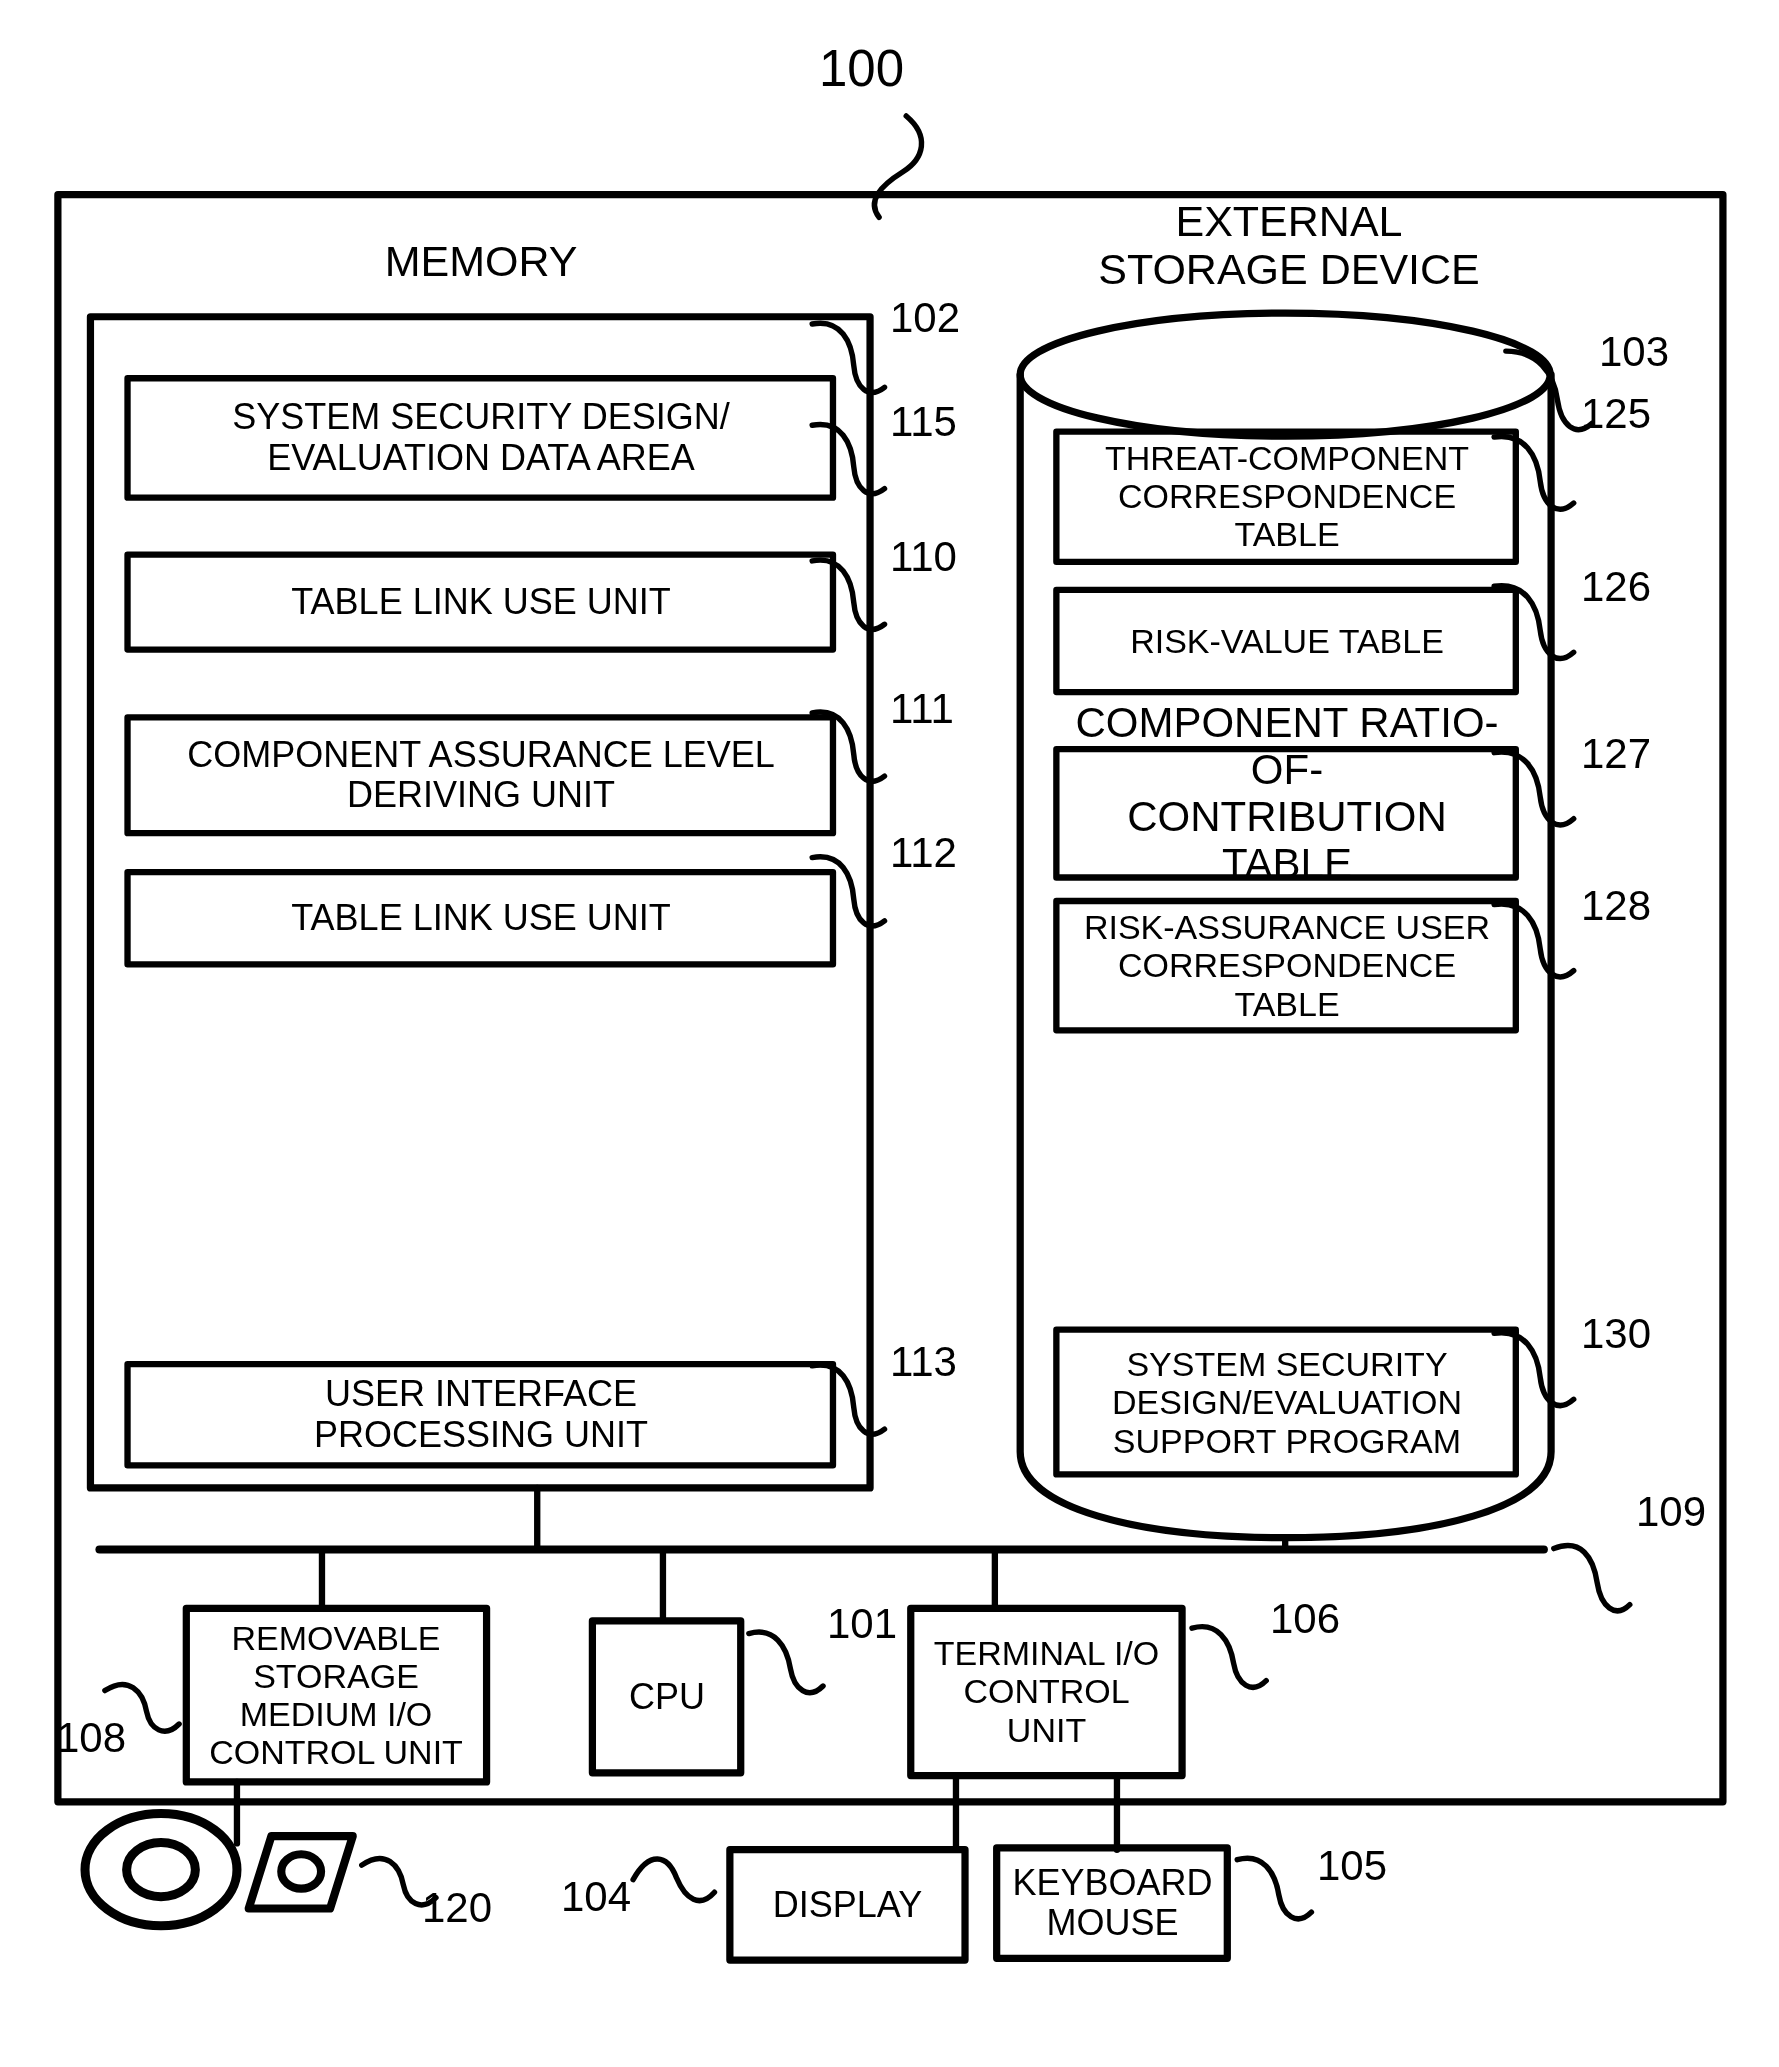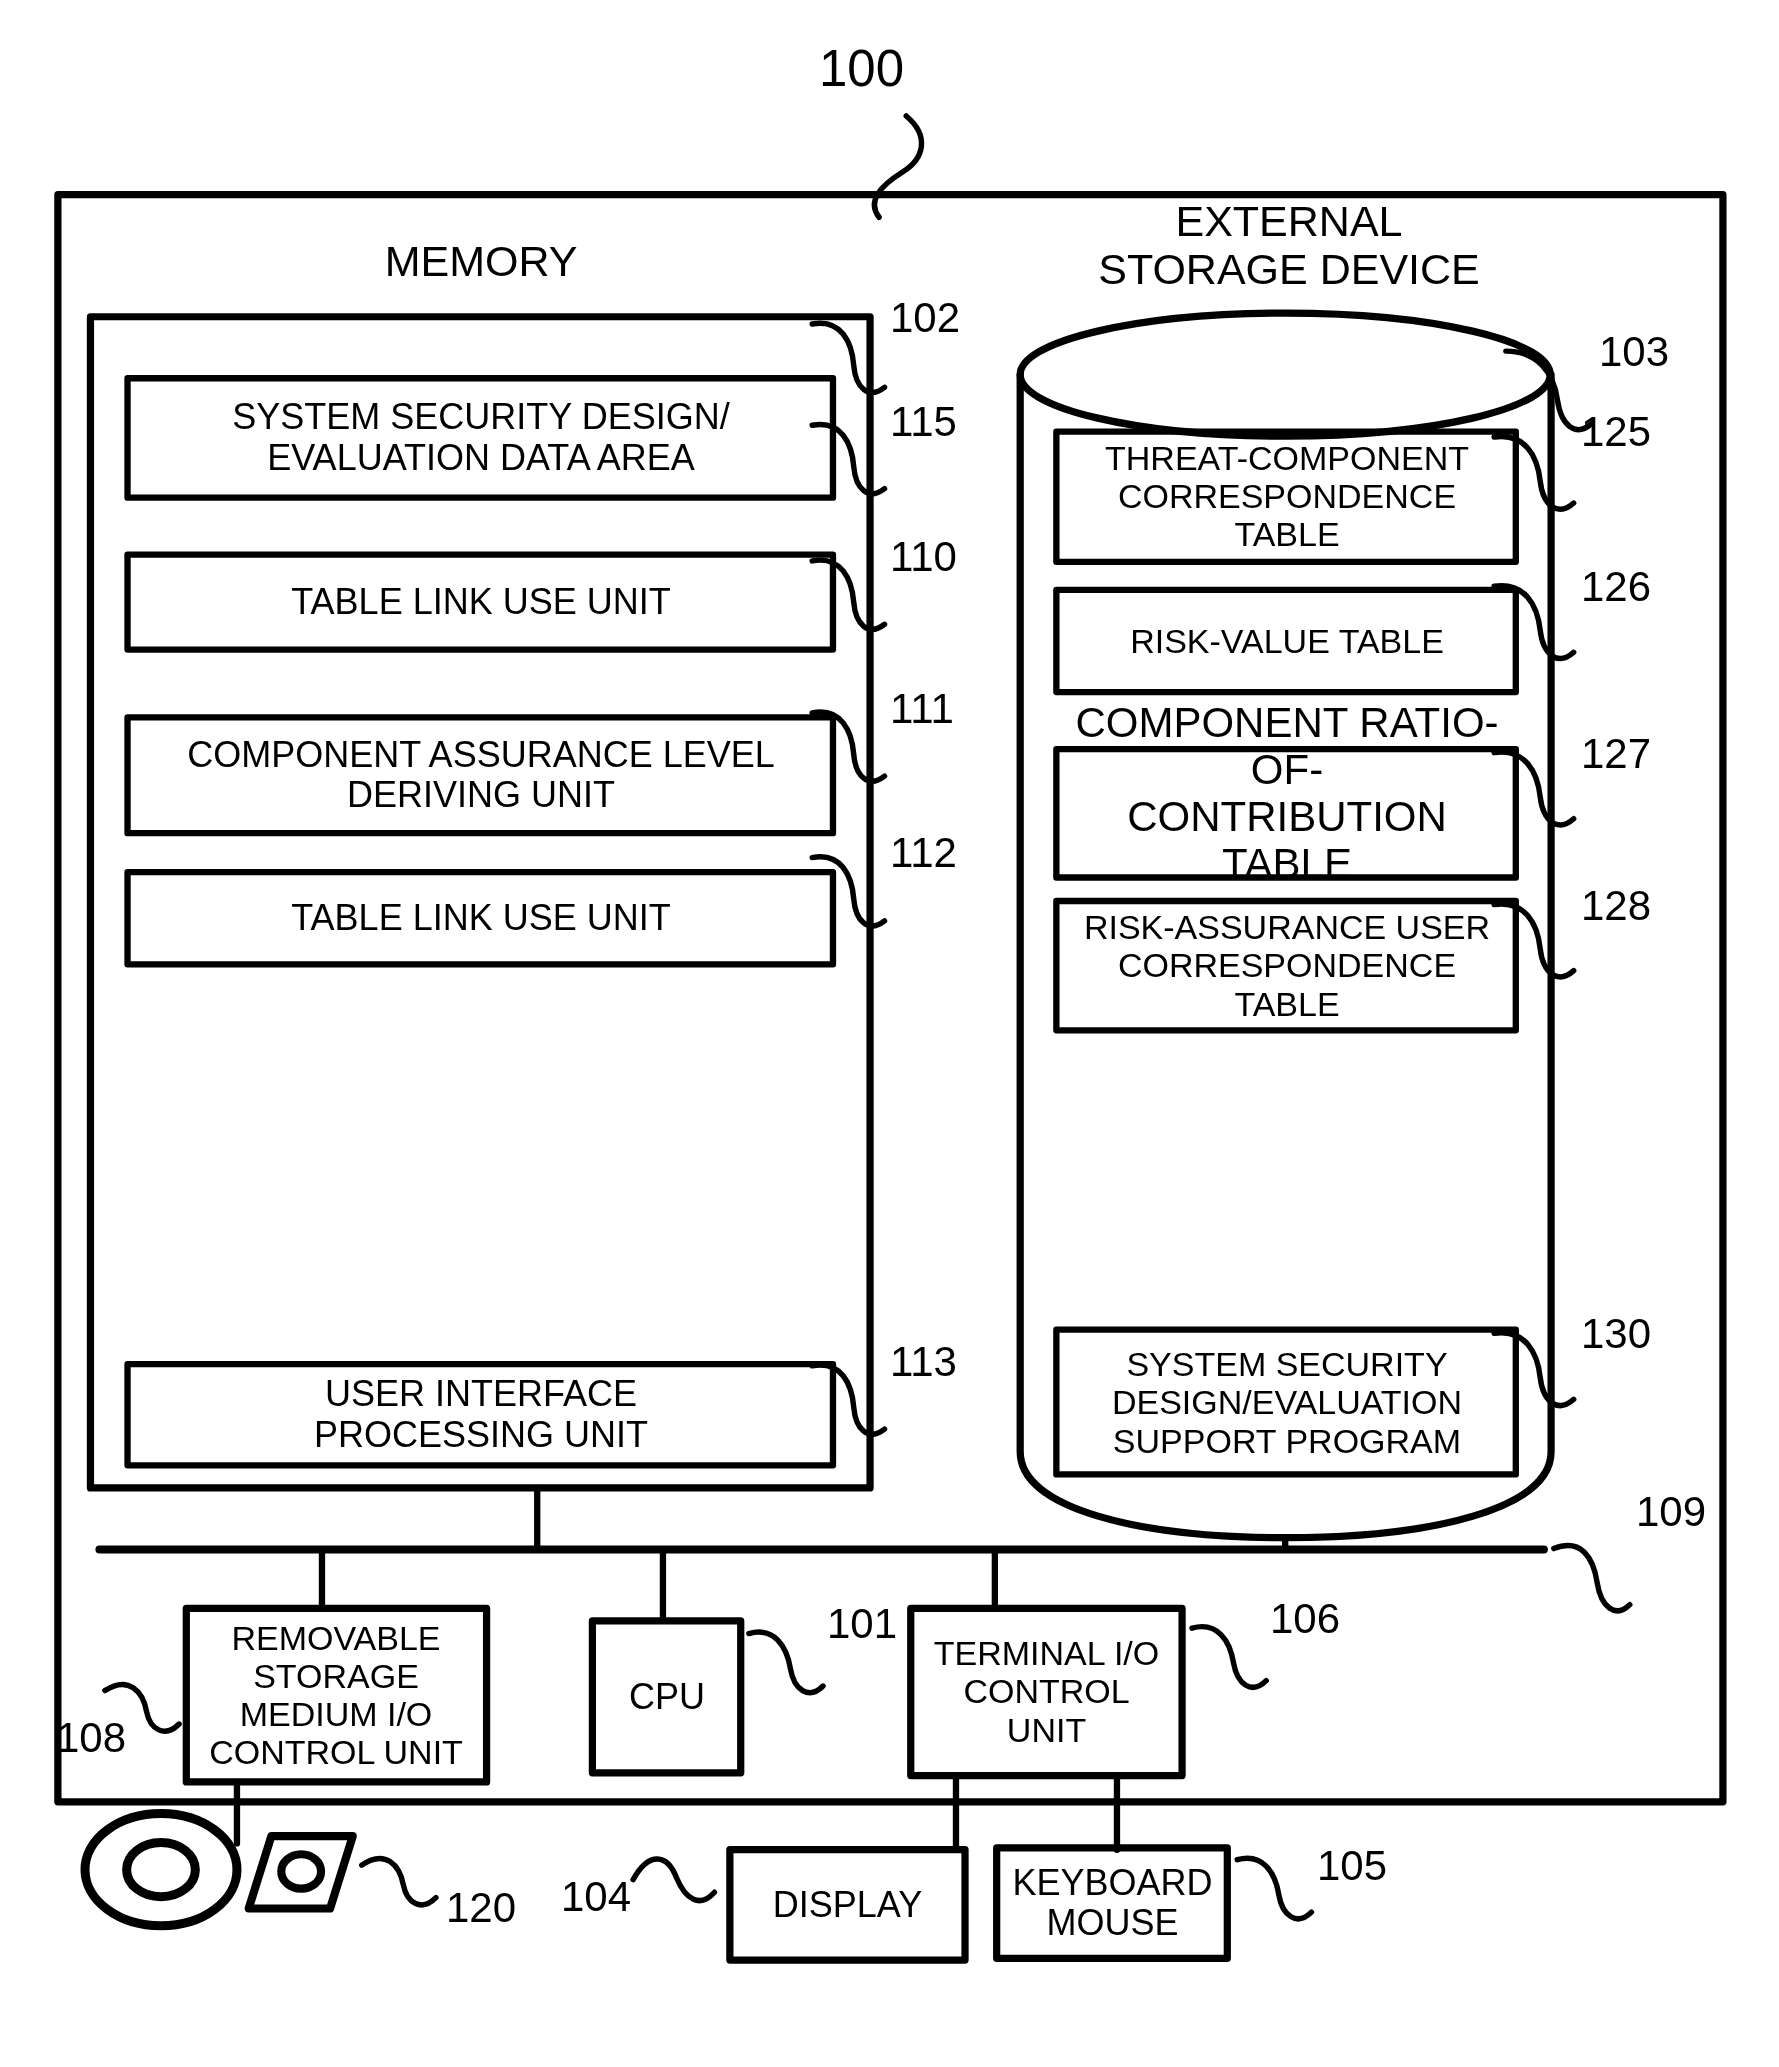--- a/index.html
+++ b/index.html
@@ -175,21 +175,21 @@
   <div class="boxlabel" style="left:1057px; top:729px; width:460px; height:128px; font-size:42px;">COMPONENT RATIO-OF-
 CONTRIBUTION TABLE</div>
   <div class="boxlabel" style="left:1057px; top:901px; width:460px; height:129px; font-size:34px;">RISK-ASSURANCE USER
 CORRESPONDENCE
 TABLE</div>
   <div class="boxlabel" style="left:1057px; top:1330px; width:460px; height:145px; font-size:34px;">SYSTEM SECURITY
 DESIGN/EVALUATION
 SUPPORT PROGRAM</div>
 
   <div class="refnum" style="left:1599px; top:331px;">103</div>
-  <div class="refnum" style="left:1581px; top:411px;">125</div>
+  <div class="refnum" style="left:1581px; top:393px;">125</div>
   <div class="refnum" style="left:1581px; top:566px;">126</div>
   <div class="refnum" style="left:1581px; top:733px;">127</div>
   <div class="refnum" style="left:1581px; top:885px;">128</div>
   <div class="refnum" style="left:1581px; top:1313px;">130</div>
 
   <div class="refnum" style="left:1636px; top:1491px;">109</div>
 
   <div class="boxlabel" style="left:186px; top:1608px; width:300px; height:174px; font-size:34px;">REMOVABLE
 STORAGE
 MEDIUM I/O
@@ -201,16 +201,16 @@
   <div class="boxlabel" style="left:730px; top:1850px; width:235px; height:110px; font-size:36px;">DISPLAY</div>
   <div class="boxlabel" style="left:997px; top:1848px; width:231px; height:110px; font-size:36px;">KEYBOARD
 MOUSE</div>
 
   <div class="refnum" style="left:56px; top:1717px;">108</div>
   <div class="refnum" style="left:827px; top:1603px;">101</div>
   <div class="refnum" style="left:1270px; top:1598px;">106</div>
   <div class="refnum" style="left:561px; top:1876px;">104</div>
   <div class="refnum" style="left:1317px; top:1845px;">105</div>
 
-  <div class="refnum" style="left:446px; top:1887px;text-align:right;">120</div>
+  <div class="refnum" style="left:422px; top:1887px;text-align:right;">120</div>
 
 </div>
 
 
 </body></html>

